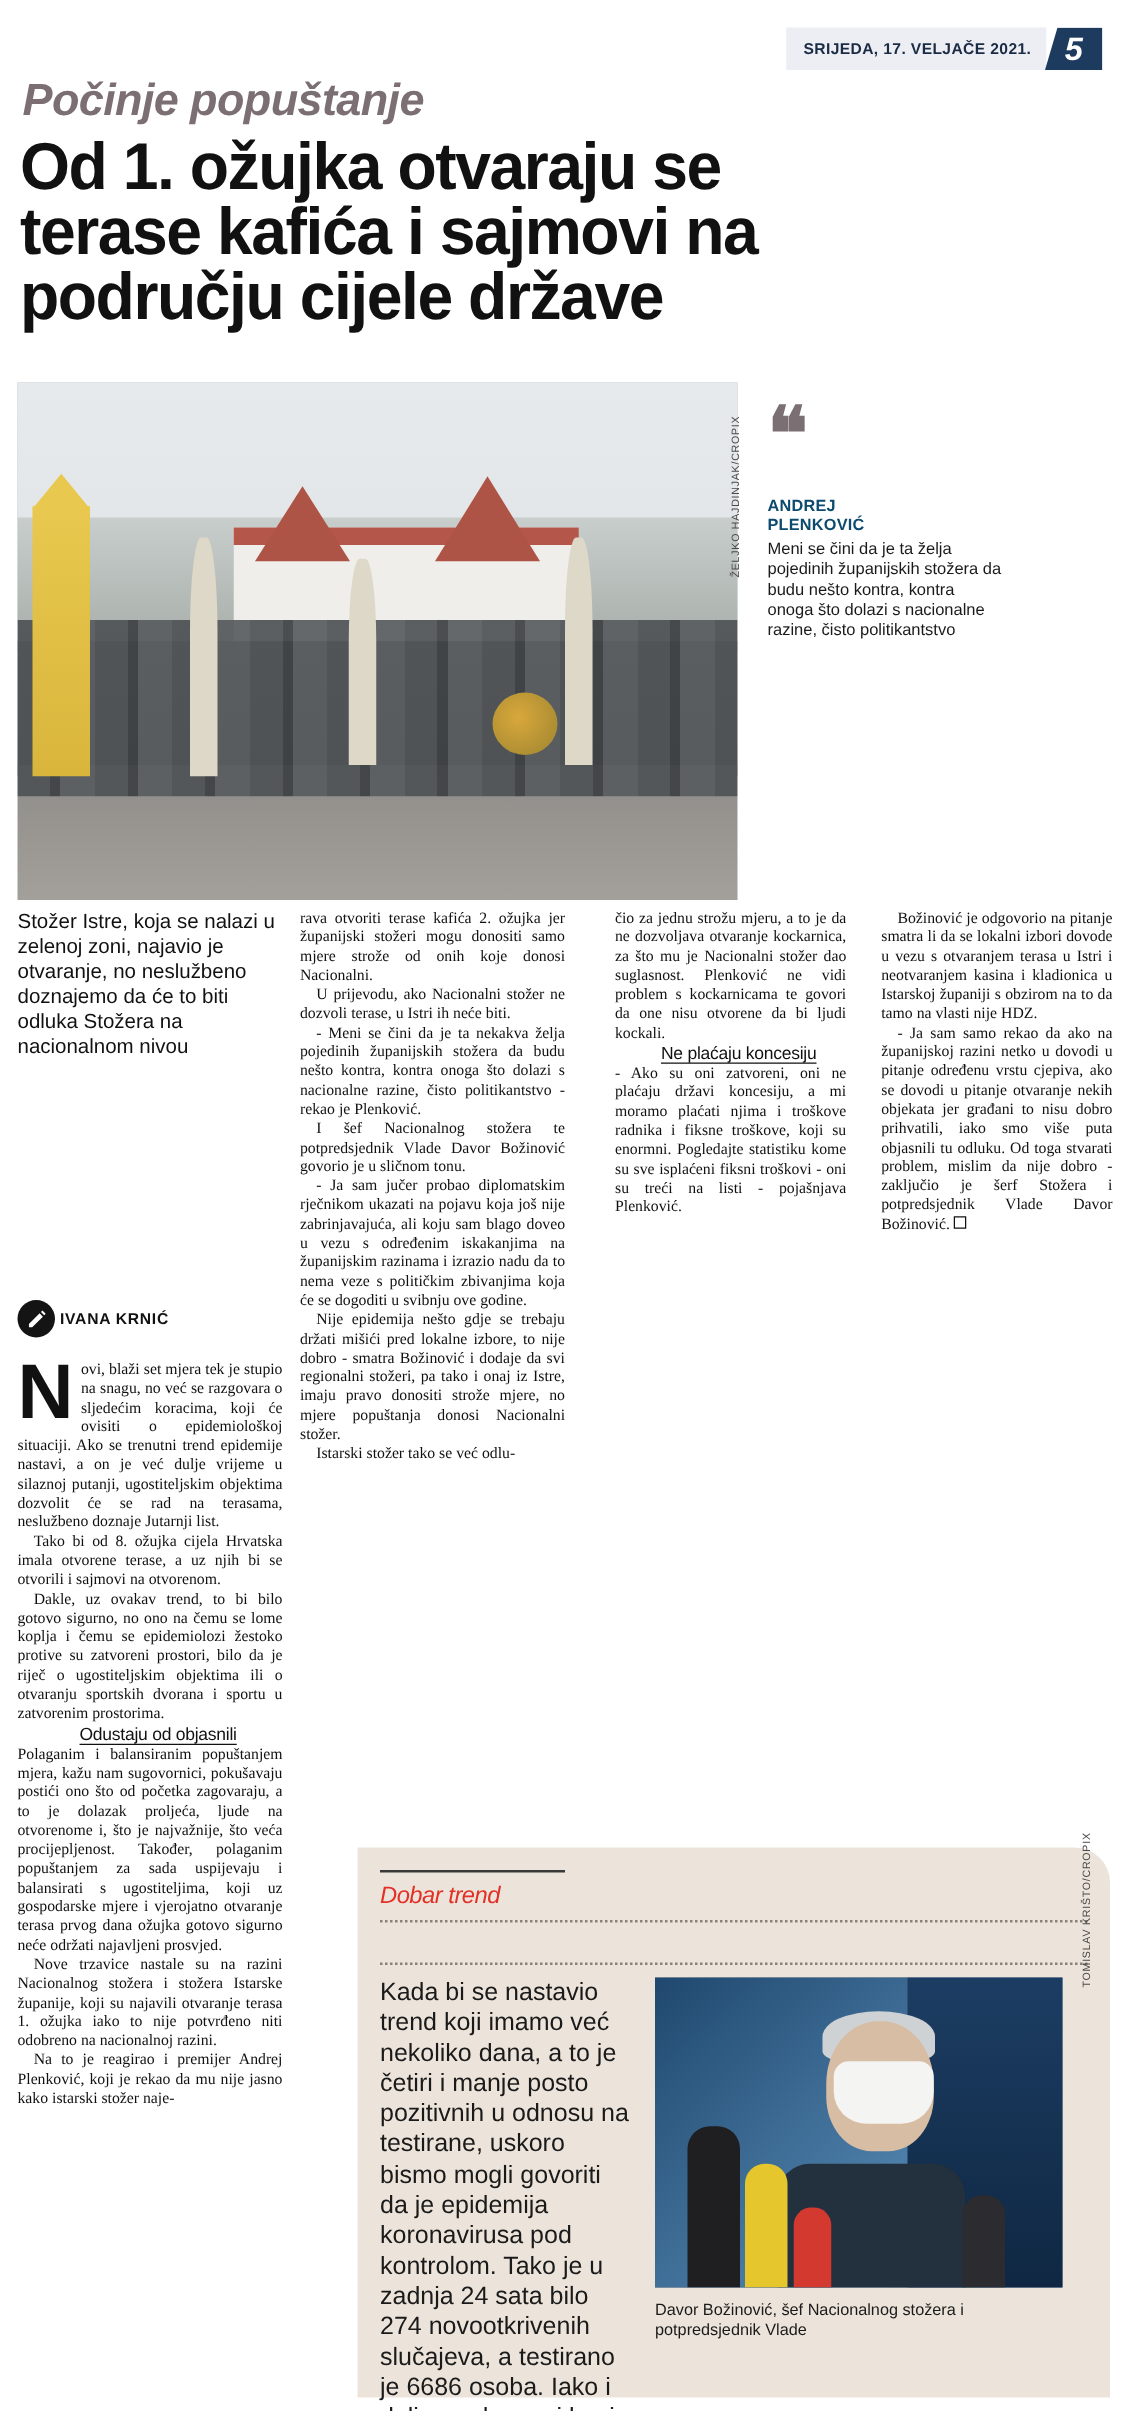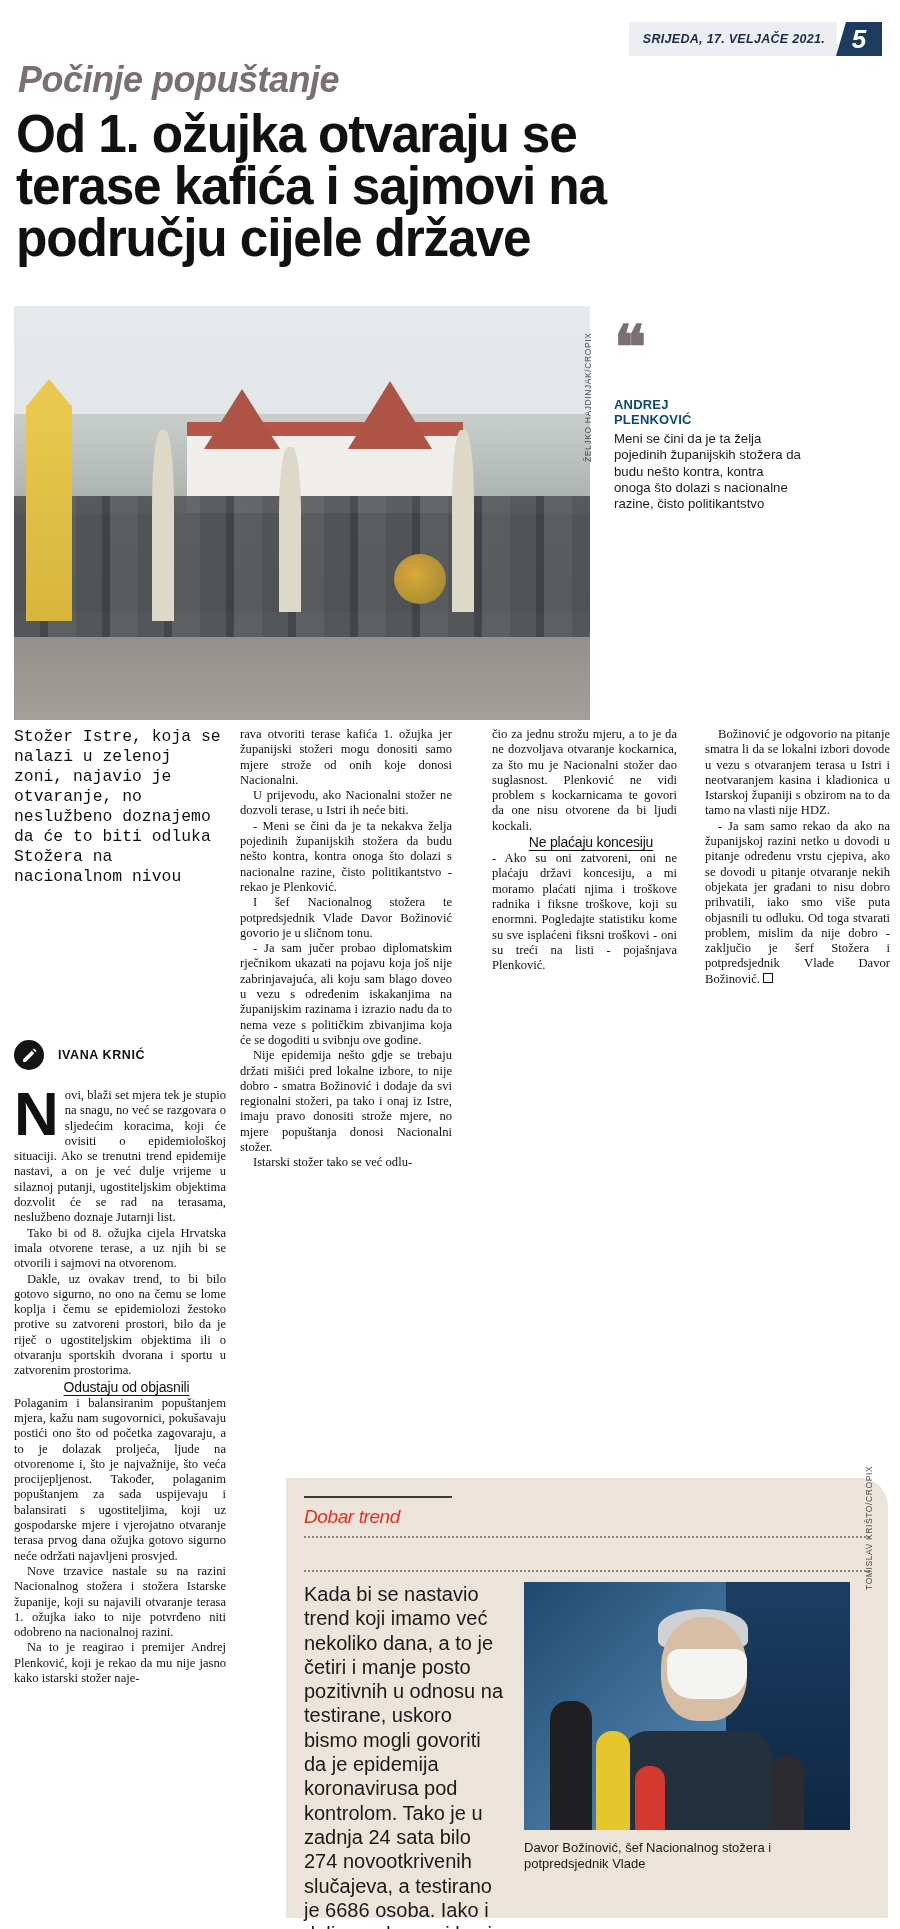--- a/index.html
+++ b/index.html
@@ -27,21 +27,20 @@
   }
   .masthead-date {
     background: #eceef4;
     color: #1b2b44;
     font-size: 12.5px;
     font-weight: 700;
     letter-spacing: 0.3px;
     display: flex;
     align-items: center;
     padding: 0 12px 0 14px;
-    font-style: italic;
   }
   .masthead-num {
     position: relative;
     background: #1d3a5f;
     color: #ffffff;
     width: 46px;
     display: flex;
     align-items: center;
     justify-content: center;
     font-size: 26px;
@@ -176,33 +175,33 @@
     hyphens: auto;
   }
   .col p { margin: 0; text-indent: 13px; }
   .col p.first { text-indent: 0; }
 
   .lead {
     position: absolute;
     top: 727px;
     left: 14px;
     width: 212px;
-    font-family: Liberation Mono, monospace;
+    font-family: Liberation Sans, sans-serif;
     font-size: 16.4px;
     line-height: 1.22;
     color: #111;
   }
 
   .byline {
     position: absolute;
     top: 1040px;
     left: 14px;
     display: flex;
     align-items: center;
-    gap: 14px;
+    gap: 4px;
   }
   .byline-icon {
     width: 30px; height: 30px; border-radius: 50%;
     background: #141414; display:flex; align-items:center; justify-content:center;
   }
   .byline-icon svg { display:block; }
   .byline-name {
     font-size: 12.5px; font-weight: 800; letter-spacing: .6px; color:#111;
   }
 
@@ -362,21 +361,21 @@
     <p class="first"><span class="dropcap">N</span><span>ovi, blaži set mjera tek je stupio na snagu, no već se razgovara o sljedećim koracima, koji će ovisiti o epidemiološkoj situaciji. Ako se trenutni trend epidemije nastavi, a on je već dulje vrijeme u silaznoj putanji, ugostiteljskim objektima dozvolit će se rad na terasama, neslužbeno doznaje Jutarnji list.</span></p>
     <p><span>Tako bi od 8. ožujka cijela Hrvatska imala otvorene terase, a uz njih bi se otvorili i sajmovi na otvorenom.</span></p>
     <p><span>Dakle, uz ovakav trend, to bi bilo gotovo sigurno, no ono na čemu se lome koplja i čemu se epidemiolozi žestoko protive su zatvoreni prostori, bilo da je riječ o ugostiteljskim objektima ili o otvaranju sportskih dvorana i sportu u zatvorenim prostorima.</span></p>
     <p class="subhead">Odustaju od objasnili</p>
     <p class="first"><span>Polaganim i balansiranim popuštanjem mjera, kažu nam sugovornici, pokušavaju postići ono što od početka zagovaraju, a to je dolazak proljeća, ljude na otvorenome i, što je najvažnije, što veća procijepljenost. Također, polaganim popuštanjem za sada uspijevaju i balansirati s ugostiteljima, koji uz gospodarske mjere i vjerojatno otvaranje terasa prvog dana ožujka gotovo sigurno neće održati najavljeni prosvjed.</span></p>
     <p><span>Nove trzavice nastale su na razini Nacionalnog stožera i stožera Istarske županije, koji su najavili otvaranje terasa 1. ožujka iako to nije potvrđeno niti odobreno na nacionalnoj razini.</span></p>
     <p><span>Na to je reagirao i premijer Andrej Plenković, koji je rekao da mu nije jasno kako istarski stožer naje-</span></p>
   </div>
 
   <div class="col col2">
-    <p class="first"><span>rava otvoriti terase kafića 1. ožujka jer županijski stožeri mogu donositi samo mjere strože od onih koje donosi Nacionalni.</span></p>
+    <p class="first"><span>rava otvoriti terase kafića 2. ožujka jer županijski stožeri mogu donositi samo mjere strože od onih koje donosi Nacionalni.</span></p>
     <p><span>U prijevodu, ako Nacionalni stožer ne dozvoli terase, u Istri ih neće biti.</span></p>
     <p><span>- Meni se čini da je ta nekakva želja pojedinih županijskih stožera da budu nešto kontra, kontra onoga što dolazi s nacionalne razine, čisto politikantstvo - rekao je Plenković.</span></p>
     <p><span>I šef Nacionalnog stožera te potpredsjednik Vlade Davor Božinović govorio je u sličnom tonu.</span></p>
     <p><span>- Ja sam jučer probao diplomatskim rječnikom ukazati na pojavu koja još nije zabrinjavajuća, ali koju sam blago doveo u vezu s određenim iskakanjima na županijskim razinama i izrazio nadu da to nema veze s političkim zbivanjima koja će se dogoditi u svibnju ove godine.</span></p>
     <p><span>Nije epidemija nešto gdje se trebaju držati mišići pred lokalne izbore, to nije dobro - smatra Božinović i dodaje da svi regionalni stožeri, pa tako i onaj iz Istre, imaju pravo donositi strože mjere, no mjere popuštanja donosi Nacionalni stožer.</span></p>
     <p><span>Istarski stožer tako se već odlu-</span></p>
   </div>
 
   <div class="col col3" style="width:398px; column-count:2; column-gap:28px;">
     <p class="first"><span>čio za jednu strožu mjeru, a to je da ne dozvoljava otvaranje kockarnica, za što mu je Nacionalni stožer dao suglasnost. Plenković ne vidi problem s kockarnicama te govori da one nisu otvorene da bi ljudi kockali.</span></p>

